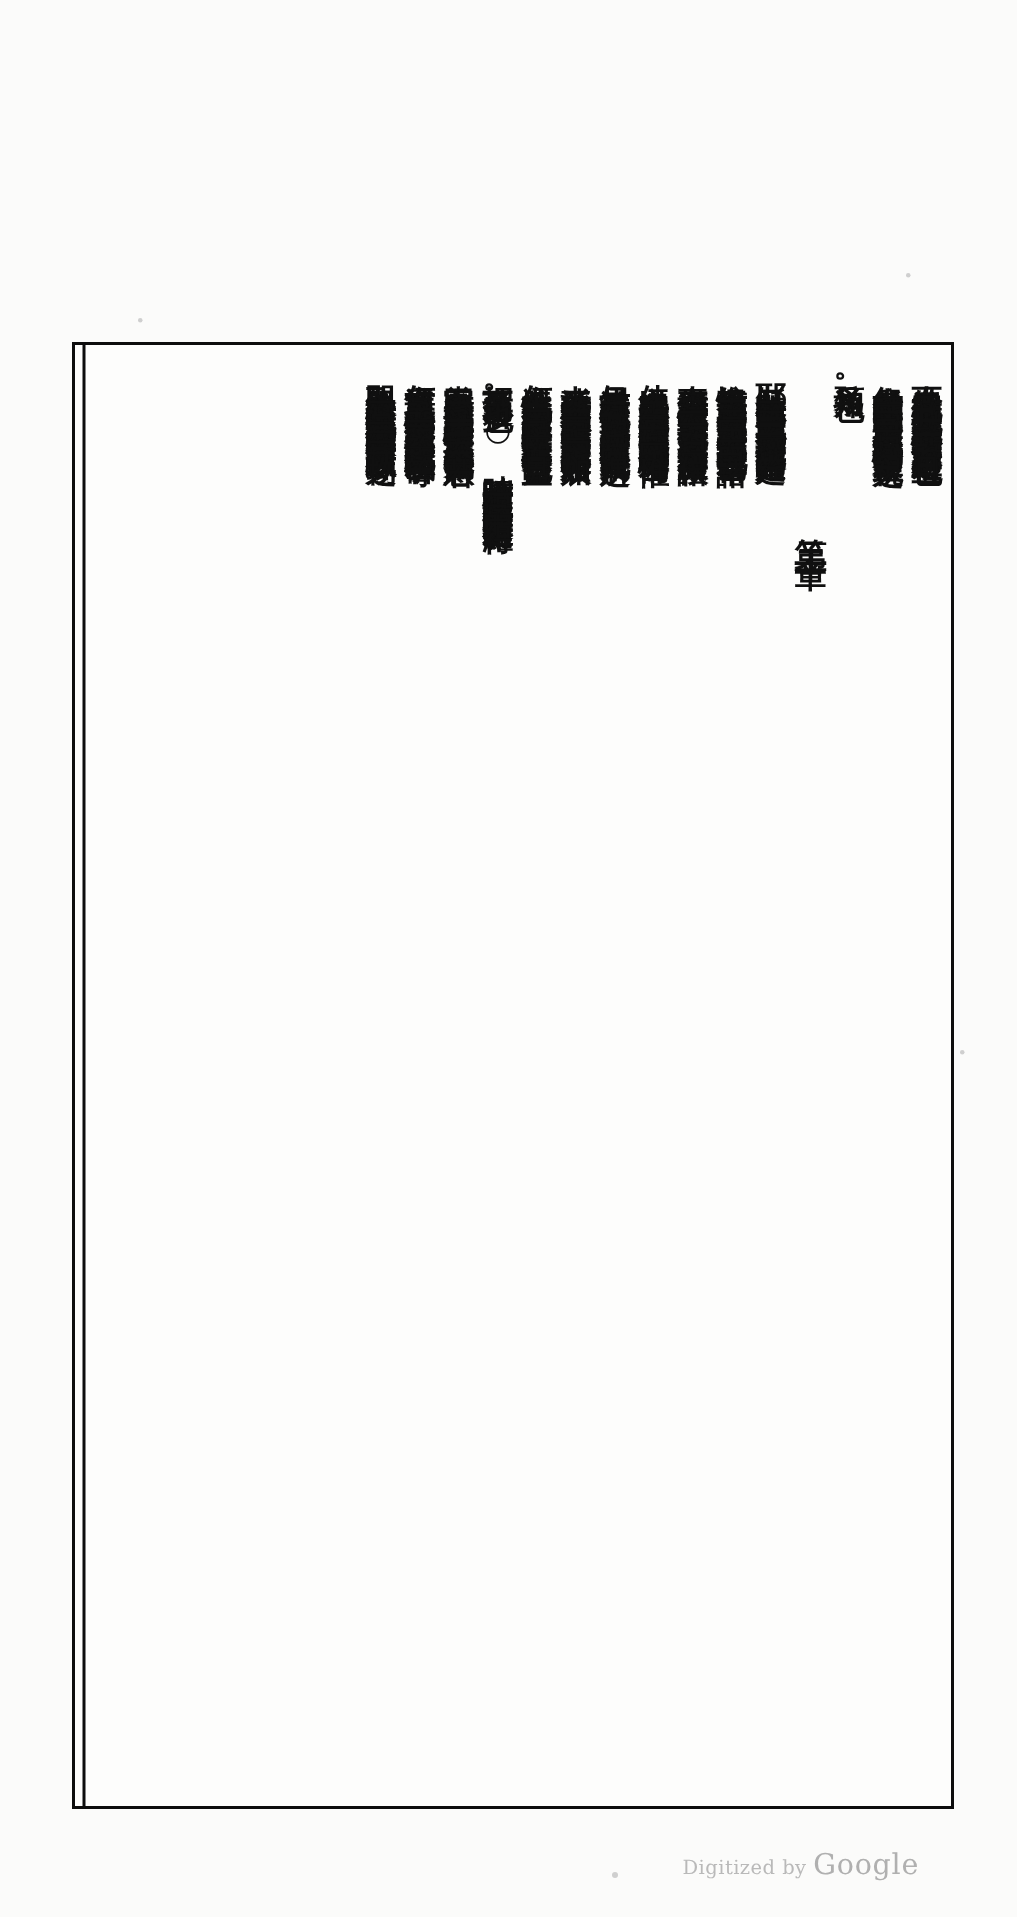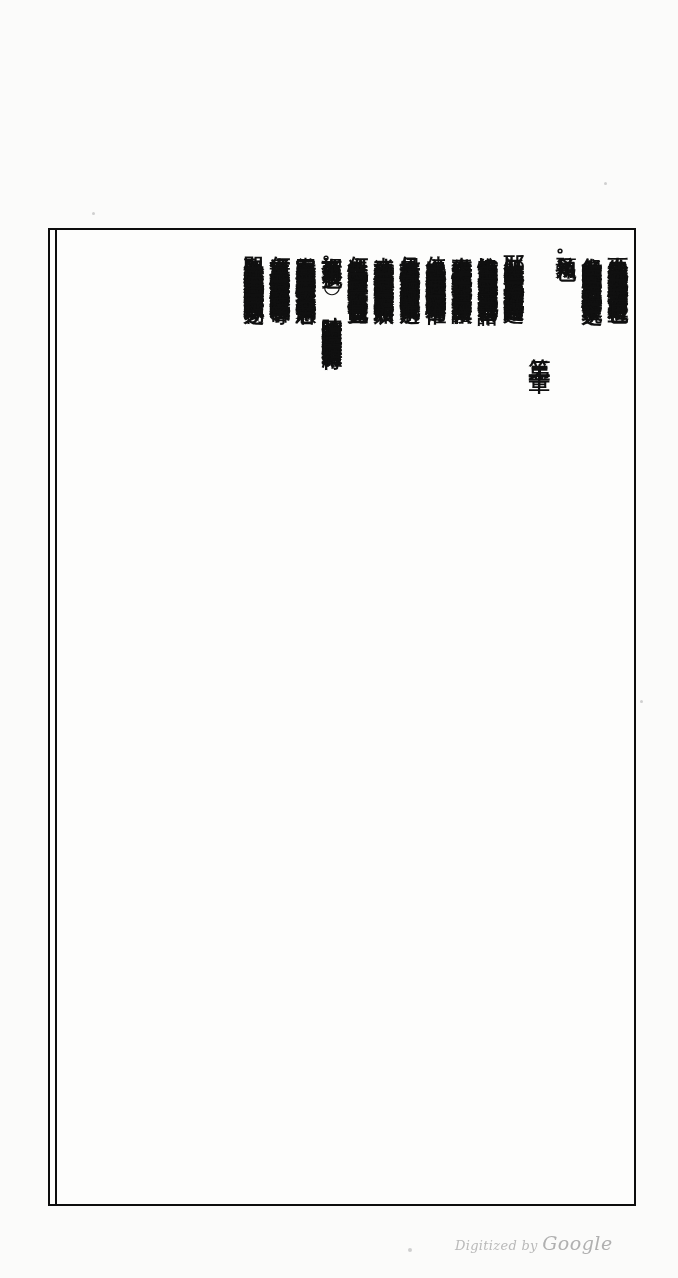--- a/index.html
+++ b/index.html
@@ -86,21 +86,20 @@
   
   #watermark {
     position: absolute;
     left: 455px;
     top: 1232px;
     font-family: "DejaVu Serif", serif;
     color: #b9b9b9;
     font-size: 13px;
     letter-spacing: 0.3px;
     white-space: nowrap;
-    font-style: italic;
   }
   #watermark .big {
     font-size: 19px;
     color: #b0b0b0;
     letter-spacing: 0.5px;
   }
 
   
   .speck {
     position: absolute;

